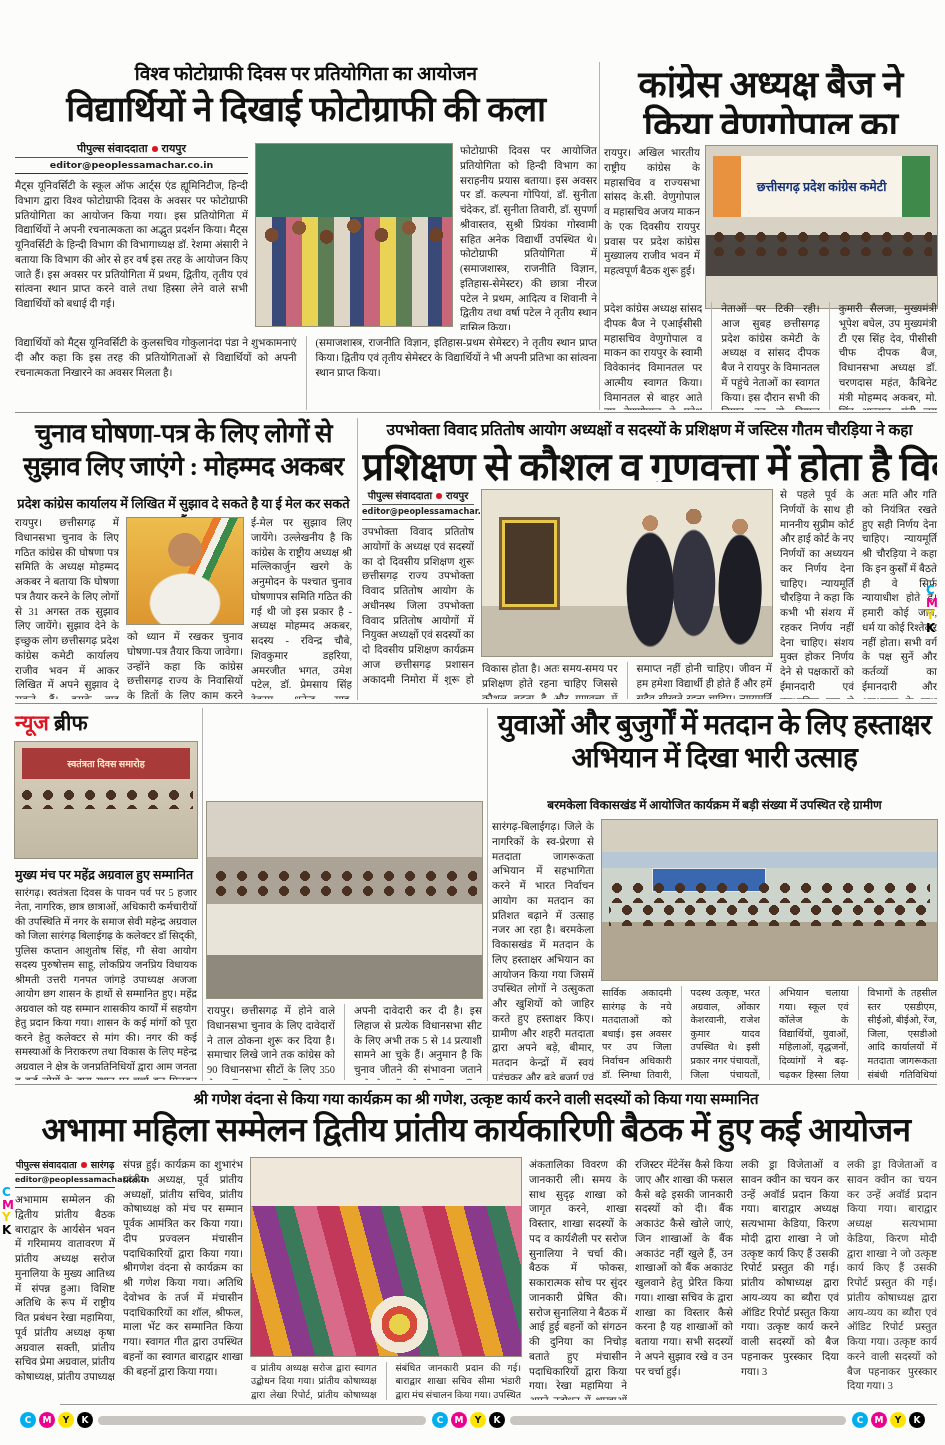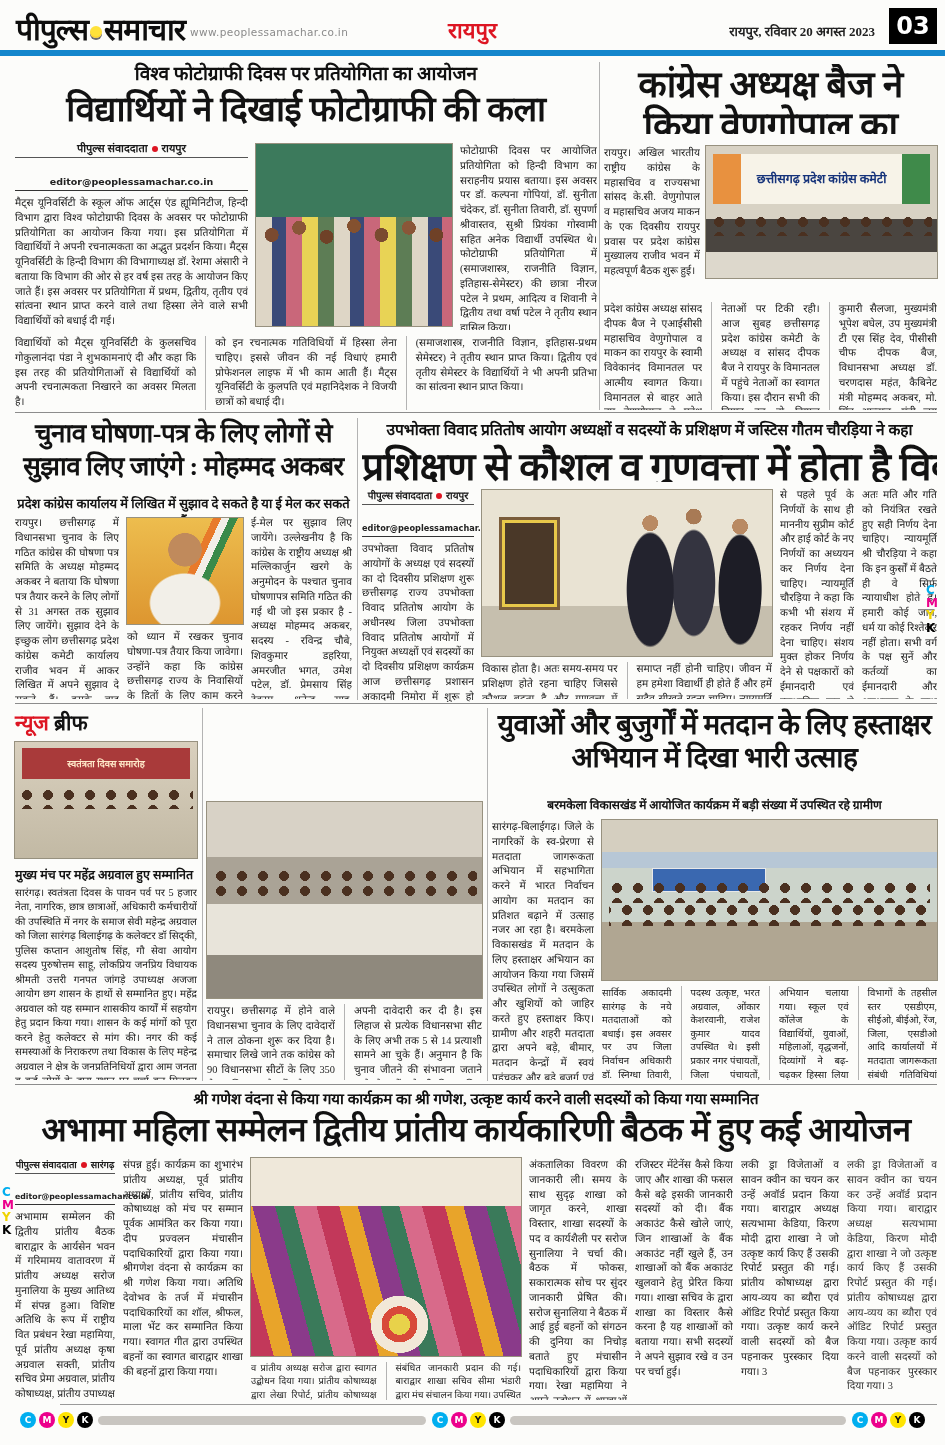--- a/index.html
+++ b/index.html
@@ -20,21 +20,21 @@
 
   
   .abs{position:absolute}
   .txt{font-size:10.4px;line-height:1.42;text-align:justify;color:#1c1c1c;overflow:hidden}
   .kicker{text-align:center;font-weight:700;color:#101010;white-space:nowrap;overflow:hidden}
   .head{text-align:center;font-weight:800;color:#121212;letter-spacing:-.5px;overflow:hidden}
   .subhead{text-align:center;font-weight:700;color:#141414;overflow:hidden}
   .hr{position:absolute;background:#8c8c8c;height:1px}
   .vr{position:absolute;background:#b3b3b3;width:1px}
   .byline-block{text-align:center;border-bottom:1.5px solid #333;padding-bottom:3px;margin-bottom:5px}
-  .byline{font-size:11px;font-weight:700;border-bottom:1px solid #555;padding-bottom:2px;margin-bottom:18px}
+  .byline{font-size:11px;font-weight:700;border-bottom:1px solid #555;padding-bottom:2px;margin-bottom:1px}
   .dot{display:inline-block;width:6px;height:6px;border-radius:50%;background:#dd1522;margin:0 4px 1px 4px;vertical-align:middle}
   .email{font-family:"DejaVu Sans",sans-serif;font-size:9.5px;font-weight:700;color:#222}
   .cols{display:flex}
   .cols>.txt{flex:1}
   .cols>.txt+.txt{border-left:1px solid #b3b3b3;padding-left:9px;margin-left:9px}
 
   
   .photo{position:absolute;overflow:hidden;background:#cfc8b8;outline:1px solid #97917f}
   .crowd{position:absolute;left:2%;right:2%;background-image:radial-gradient(circle 5px at 8px 7px,#4a3020 96%,transparent);background-size:21px 15px}
   .banner{position:absolute;display:flex;align-items:center;justify-content:center;font-weight:700;text-align:center;overflow:hidden}
@@ -88,56 +88,45 @@
   .fgroup{position:absolute;display:flex;gap:3px;top:1412px}
   .fbar{position:absolute;top:1416px;height:9px;background:#c8c5c0;border-radius:5px}
   .edge{position:absolute;display:flex;flex-direction:column;font:800 12px/1.05 "DejaVu Sans",sans-serif;letter-spacing:0}
   .eC{color:#00aeef}.eM{color:#ec008c}.eY{color:#f0d400}.eK{color:#000}
 </style>
 </head>
 <body>
 
 <div class="page" data-name="newspaper-page">
 
-  <div class="abs" data-name="masthead-area" style="left:0;top:0;right:0;height:56px">
-    <div class="masthead" data-name="masthead">
-      <span data-name="masthead-left">पीपुल्स</span><span class="bulb" data-name="bulb-icon"></span><span data-name="masthead-right">समाचार</span>
-    </div>
-    <div class="website" data-name="website-url">www.peoplessamachar.co.in</div>
-    <div class="city" data-name="edition-city">रायपुर</div>
-    <div class="dateline" data-name="dateline">रायपुर, रविवार 20 अगस्त 2023</div>
-    <div class="pagebox" data-name="page-number-box">03</div>
-    <div class="bluebar" data-name="masthead-rule"></div>
-  </div>
 
   <div class="abs" data-name="article-photo-contest" style="left:15px;top:60px;width:582px;height:350px">
     <div class="kicker abs" data-name="article-kicker" style="left:0;right:0;top:0;font-size:19px">विश्व फोटोग्राफी दिवस पर प्रतियोगिता का आयोजन</div>
     <div class="head abs" data-name="article-headline" style="left:0;right:0;top:24px;font-size:35px;white-space:nowrap">विद्यार्थियों ने दिखाई फोटोग्राफी की कला</div>
     <div class="abs" data-name="article-column" style="left:0;top:80px;width:233px;height:190px">
       <div class="byline-block" data-name="byline-block">
         <div class="byline" data-name="byline"><span data-name="byline-agency">पीपुल्स संवाददाता</span><span class="dot" data-name="byline-dot-icon"></span><span data-name="byline-city">रायपुर</span></div>
         <div class="email" data-name="byline-email">editor@peoplessamachar.co.in</div>
       </div>
       <div class="txt" data-name="body-text" style="height:138px">मैट्स यूनिवर्सिटी के स्कूल ऑफ आर्ट्स एंड ह्यूमिनिटीज, हिन्दी विभाग द्वारा विश्व फोटोग्राफी दिवस के अवसर पर फोटोग्राफी प्रतियोगिता का आयोजन किया गया। इस प्रतियोगिता में विद्यार्थियों ने अपनी रचनात्मकता का अद्भुत प्रदर्शन किया। मैट्स यूनिवर्सिटी के हिन्दी विभाग की विभागाध्यक्ष डॉ. रेशमा अंसारी ने बताया कि विभाग की ओर से हर वर्ष इस तरह के आयोजन किए जाते हैं। इस अवसर पर प्रतियोगिता में प्रथम, द्वितीय, तृतीय एवं सांत्वना स्थान प्राप्त करने वाले तथा हिस्सा लेने वाले सभी विद्यार्थियों को बधाई दी गई।</div>
     </div>
     <div class="photo ph-class" data-name="photo-classroom-group" style="left:241px;top:84px;width:196px;height:182px"></div>
     <div class="txt abs" data-name="body-text" style="left:445px;top:84px;width:137px;height:186px">फोटोग्राफी दिवस पर आयोजित प्रतियोगिता को हिन्दी विभाग का सराहनीय प्रयास बताया। इस अवसर पर डॉ. कल्पना गोपियां, डॉ. सुनीता चंदेकर, डॉ. सुनीता तिवारी, डॉ. सुपर्णा श्रीवास्तव, सुश्री प्रियंका गोस्वामी सहित अनेक विद्यार्थी उपस्थित थे। फोटोग्राफी प्रतियोगिता में (समाजशास्त्र, राजनीति विज्ञान, इतिहास-सेमेस्टर) की छात्रा नीरज पटेल ने प्रथम, आदित्य व शिवानी ने द्वितीय तथा वर्षा पटेल ने तृतीय स्थान हासिल किया।</div>
     <div class="cols abs" data-name="article-bottom-columns" style="left:0;right:0;top:276px;height:74px">
       <div class="txt" data-name="body-text">विद्यार्थियों को मैट्स यूनिवर्सिटी के कुलसचिव गोकुलानंदा पंडा ने शुभकामनाएं दी और कहा कि इस तरह की प्रतियोगिताओं से विद्यार्थियों को अपनी रचनात्मकता निखारने का अवसर मिलता है।</div>
-      <div class="txt" data-name="body-text">को इन रचनात्मक गतिविधियों में हिस्सा लेना चाहिए। इससे जीवन की नई विधाएं हमारी प्रोफेशनल लाइफ में भी काम आती हैं। मैट्स यूनिवर्सिटी के कुलपति एवं महानिदेशक ने विजयी छात्रों को बधाई दी।</div>
       <div class="txt" data-name="body-text">(समाजशास्त्र, राजनीति विज्ञान, इतिहास-प्रथम सेमेस्टर) ने तृतीय स्थान प्राप्त किया। द्वितीय एवं तृतीय सेमेस्टर के विद्यार्थियों ने भी अपनी प्रतिभा का सांत्वना स्थान प्राप्त किया।</div>
     </div>
   </div>
 
   <div class="vr" data-name="column-rule" style="left:599px;top:62px;height:348px"></div>
 
   <div class="abs" data-name="article-congress-welcome" style="left:604px;top:60px;width:333px;height:350px">
     <div class="head abs" data-name="article-headline" style="left:0;right:0;top:4px;font-size:37px;line-height:1.12;height:70px">कांग्रेस अध्यक्ष बैज ने किया वेणुगोपाल का आत्मीय स्वागत</div>
     <div class="txt abs" data-name="body-text" style="left:0;top:86px;width:96px;height:150px">रायपुर। अखिल भारतीय राष्ट्रीय कांग्रेस के महासचिव व राज्यसभा सांसद के.सी. वेणुगोपाल व महासचिव अजय माकन के एक दिवसीय रायपुर प्रवास पर प्रदेश कांग्रेस मुख्यालय राजीव भवन में महत्वपूर्ण बैठक शुरू हुई।</div>
-    <div class="photo ph-congress" data-name="photo-congress-meeting" style="left:102px;top:86px;width:231px;height:132px">
+    <div class="photo ph-congress" data-name="photo-congress-meeting" style="left:102px;top:86px;width:231px;height:162px">
       <div class="banner b-congress" data-name="congress-banner">छत्तीसगढ़ प्रदेश कांग्रेस कमेटी</div>
       <div class="crowd" data-name="seated-leaders" style="top:52%;height:16%"></div>
     </div>
     <div class="cols abs" data-name="article-bottom-columns" style="left:0;right:0;top:242px;height:108px">
       <div class="txt" data-name="body-text">प्रदेश कांग्रेस अध्यक्ष सांसद दीपक बैज ने एआईसीसी महासचिव वेणुगोपाल व माकन का रायपुर के स्वामी विवेकानंद विमानतल पर आत्मीय स्वागत किया। विमानतल से बाहर आते हुए वेणुगोपाल ने प्रदेश कांग्रेस के महासचिव अजय माकन व अजय माकन का आत्मीय स्वागत मुख्यमंत्री पहुंचने पर राष्ट्रीय महासचिव वेणुगोपाल, अजय माकन का स्वागत हुआ।</div>
       <div class="txt" data-name="body-text">नेताओं पर टिकी रही। आज सुबह छत्तीसगढ़ प्रदेश कांग्रेस कमेटी के अध्यक्ष व सांसद दीपक बैज ने रायपुर के विमानतल में पहुंचे नेताओं का स्वागत किया। इस दौरान सभी की निगाह इन दो दिग्गज नेताओं पर बनी रही।</div>
       <div class="txt" data-name="body-text">कुमारी सैलजा, मुख्यमंत्री भूपेश बघेल, उप मुख्यमंत्री टी एस सिंह देव, पीसीसी चीफ दीपक बैज, विधानसभा अध्यक्ष डॉ. चरणदास महंत, कैबिनेट मंत्री मोहम्मद अकबर, मो. सिंह आब्वाल, मंत्री जय सिंह कुमार डहरिया सहित मौजूद नेताओं की बैठक में रणनीति को लेकर हर अहम बिंदु पर मंथन किया गया।</div>
     </div>
   </div>
 

